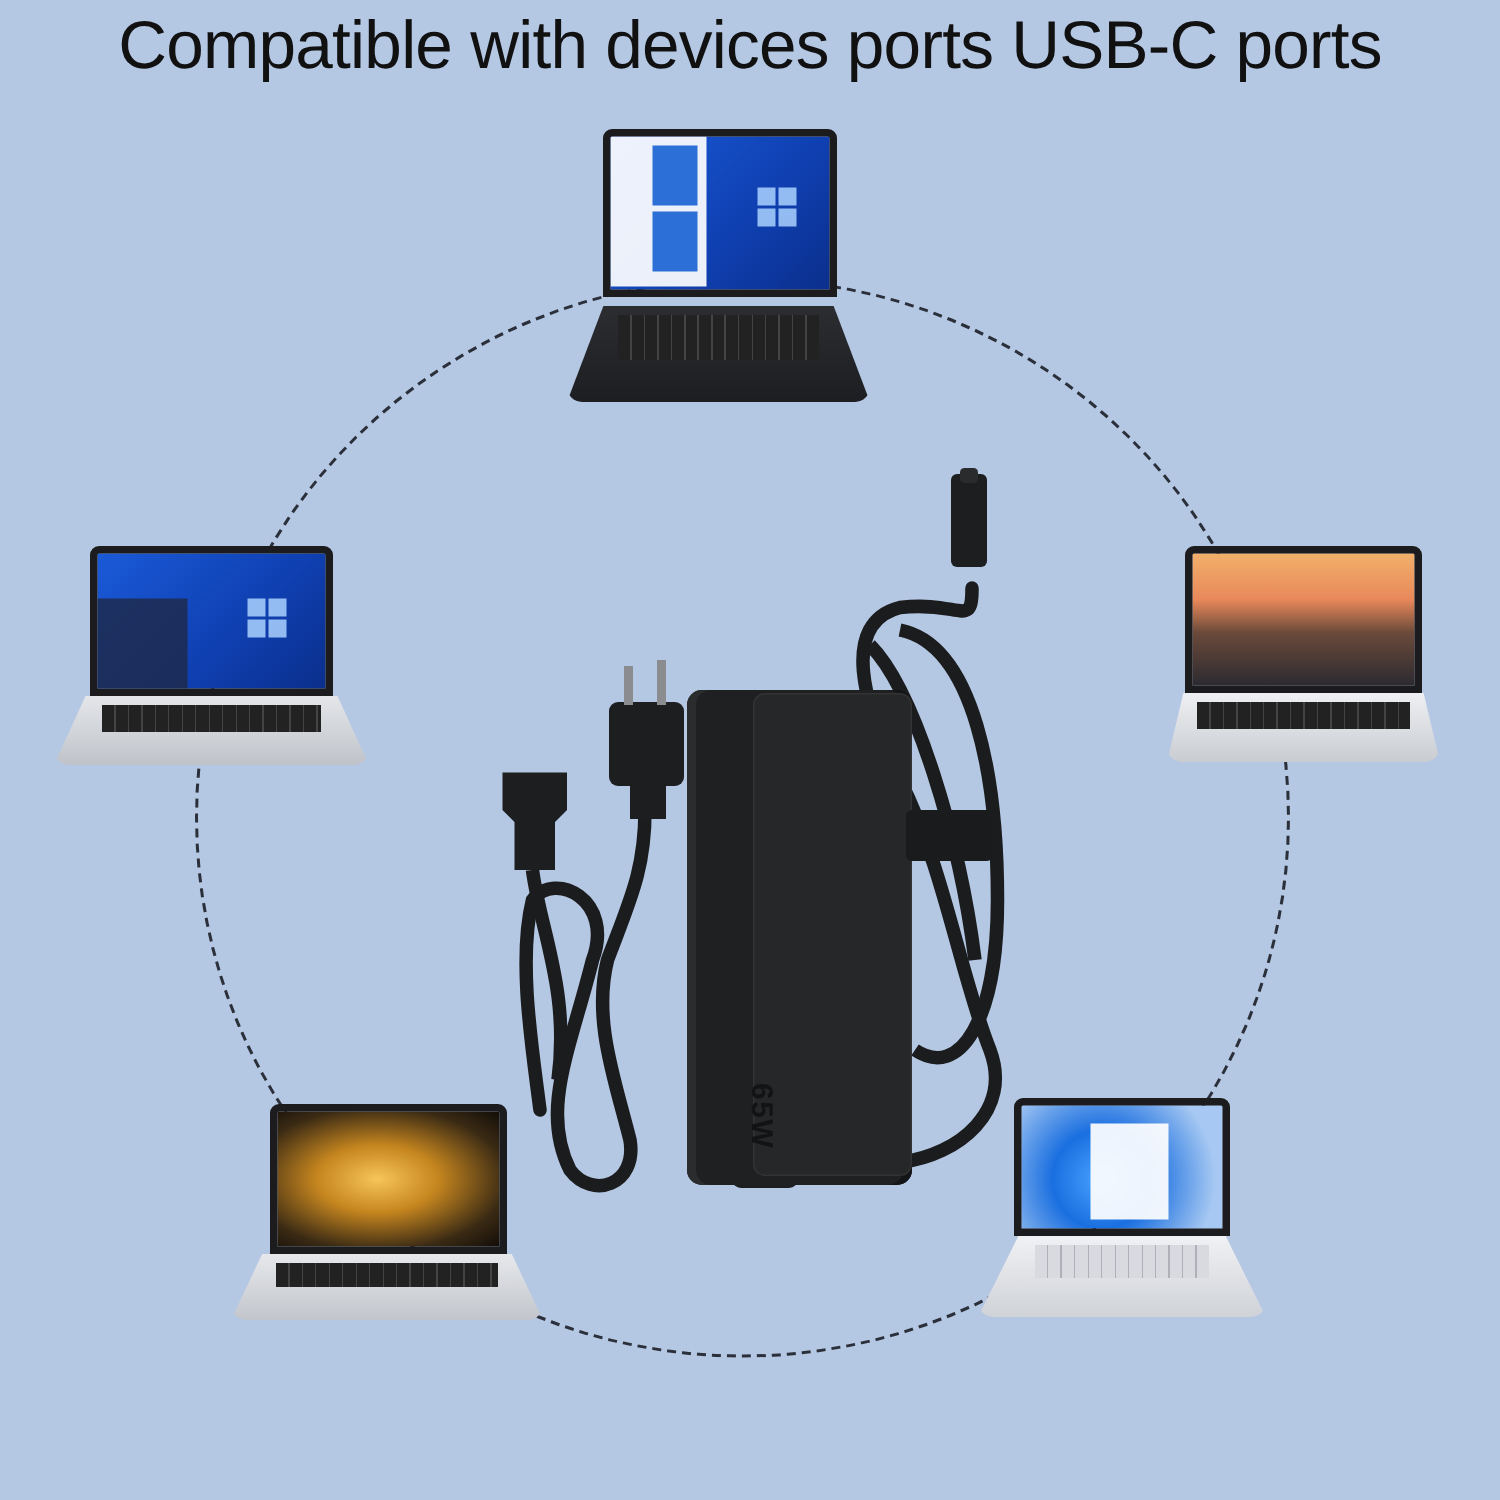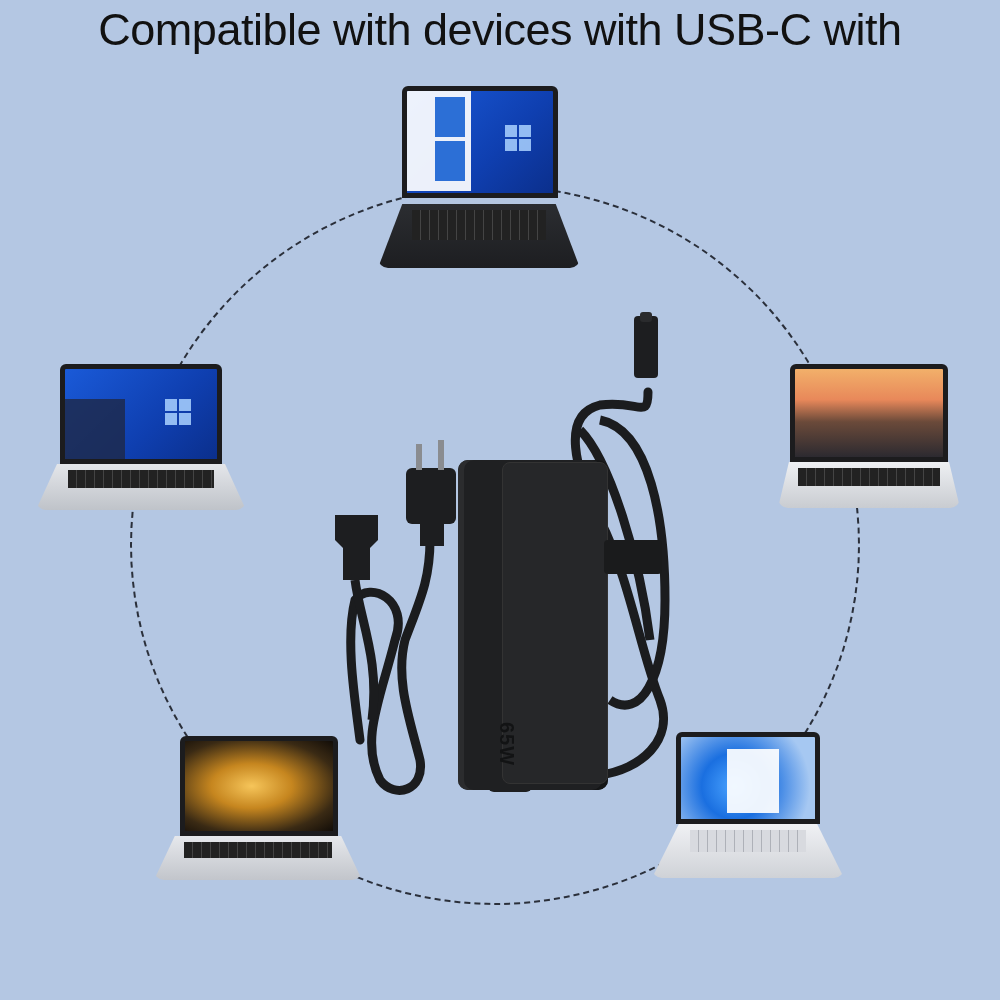--- a/index.html
+++ b/index.html
@@ -20,21 +20,21 @@
   .keys { position:absolute; background:repeating-linear-gradient(90deg,#222 0 8px,#444 8px 9px); }
   .charger { position:absolute; left:458px; top:460px; width:150px; height:330px; background:#1f2022; border-radius:10px; box-shadow:inset -6px 0 0 #141516, inset 6px 0 0 #2b2c2e; }
   .charger-face { position:absolute; left:44px; top:2px; width:104px; height:320px; background:#262729; border-radius:8px; border:1px solid #333; }
   .label65 { position:absolute; left:60px; top:262px; color:#121314; font-size:20px; font-weight:bold; transform:rotate(90deg); transform-origin:left top; letter-spacing:1px; }
   .strap { position:absolute; left:604px; top:540px; width:58px; height:34px; background:#1a1b1c; border-radius:4px; }
   svg.cables { position:absolute; left:0; top:0; }
 </style>
 </head>
 <body>
 
-<div class="title">Compatible with devices with USB-C with</div>
+<div class="title">Compatible with devices ports USB-C ports</div>
 
 <div class="circle"></div>
 
 <div class="laptop" style="left:378px;top:86px;width:202px;height:184px;">
   <div class="screen blue-screen" style="left:24px;top:0;width:156px;height:112px;">
     <div class="start-menu" style="left:0;top:0;width:64px;height:100px;">
       <div class="tile" style="left:28px;top:6px;width:30px;height:40px;"></div>
       <div class="tile" style="left:28px;top:50px;width:30px;height:40px;"></div>
     </div>
     <div class="winlogo" style="left:98px;top:34px;">

